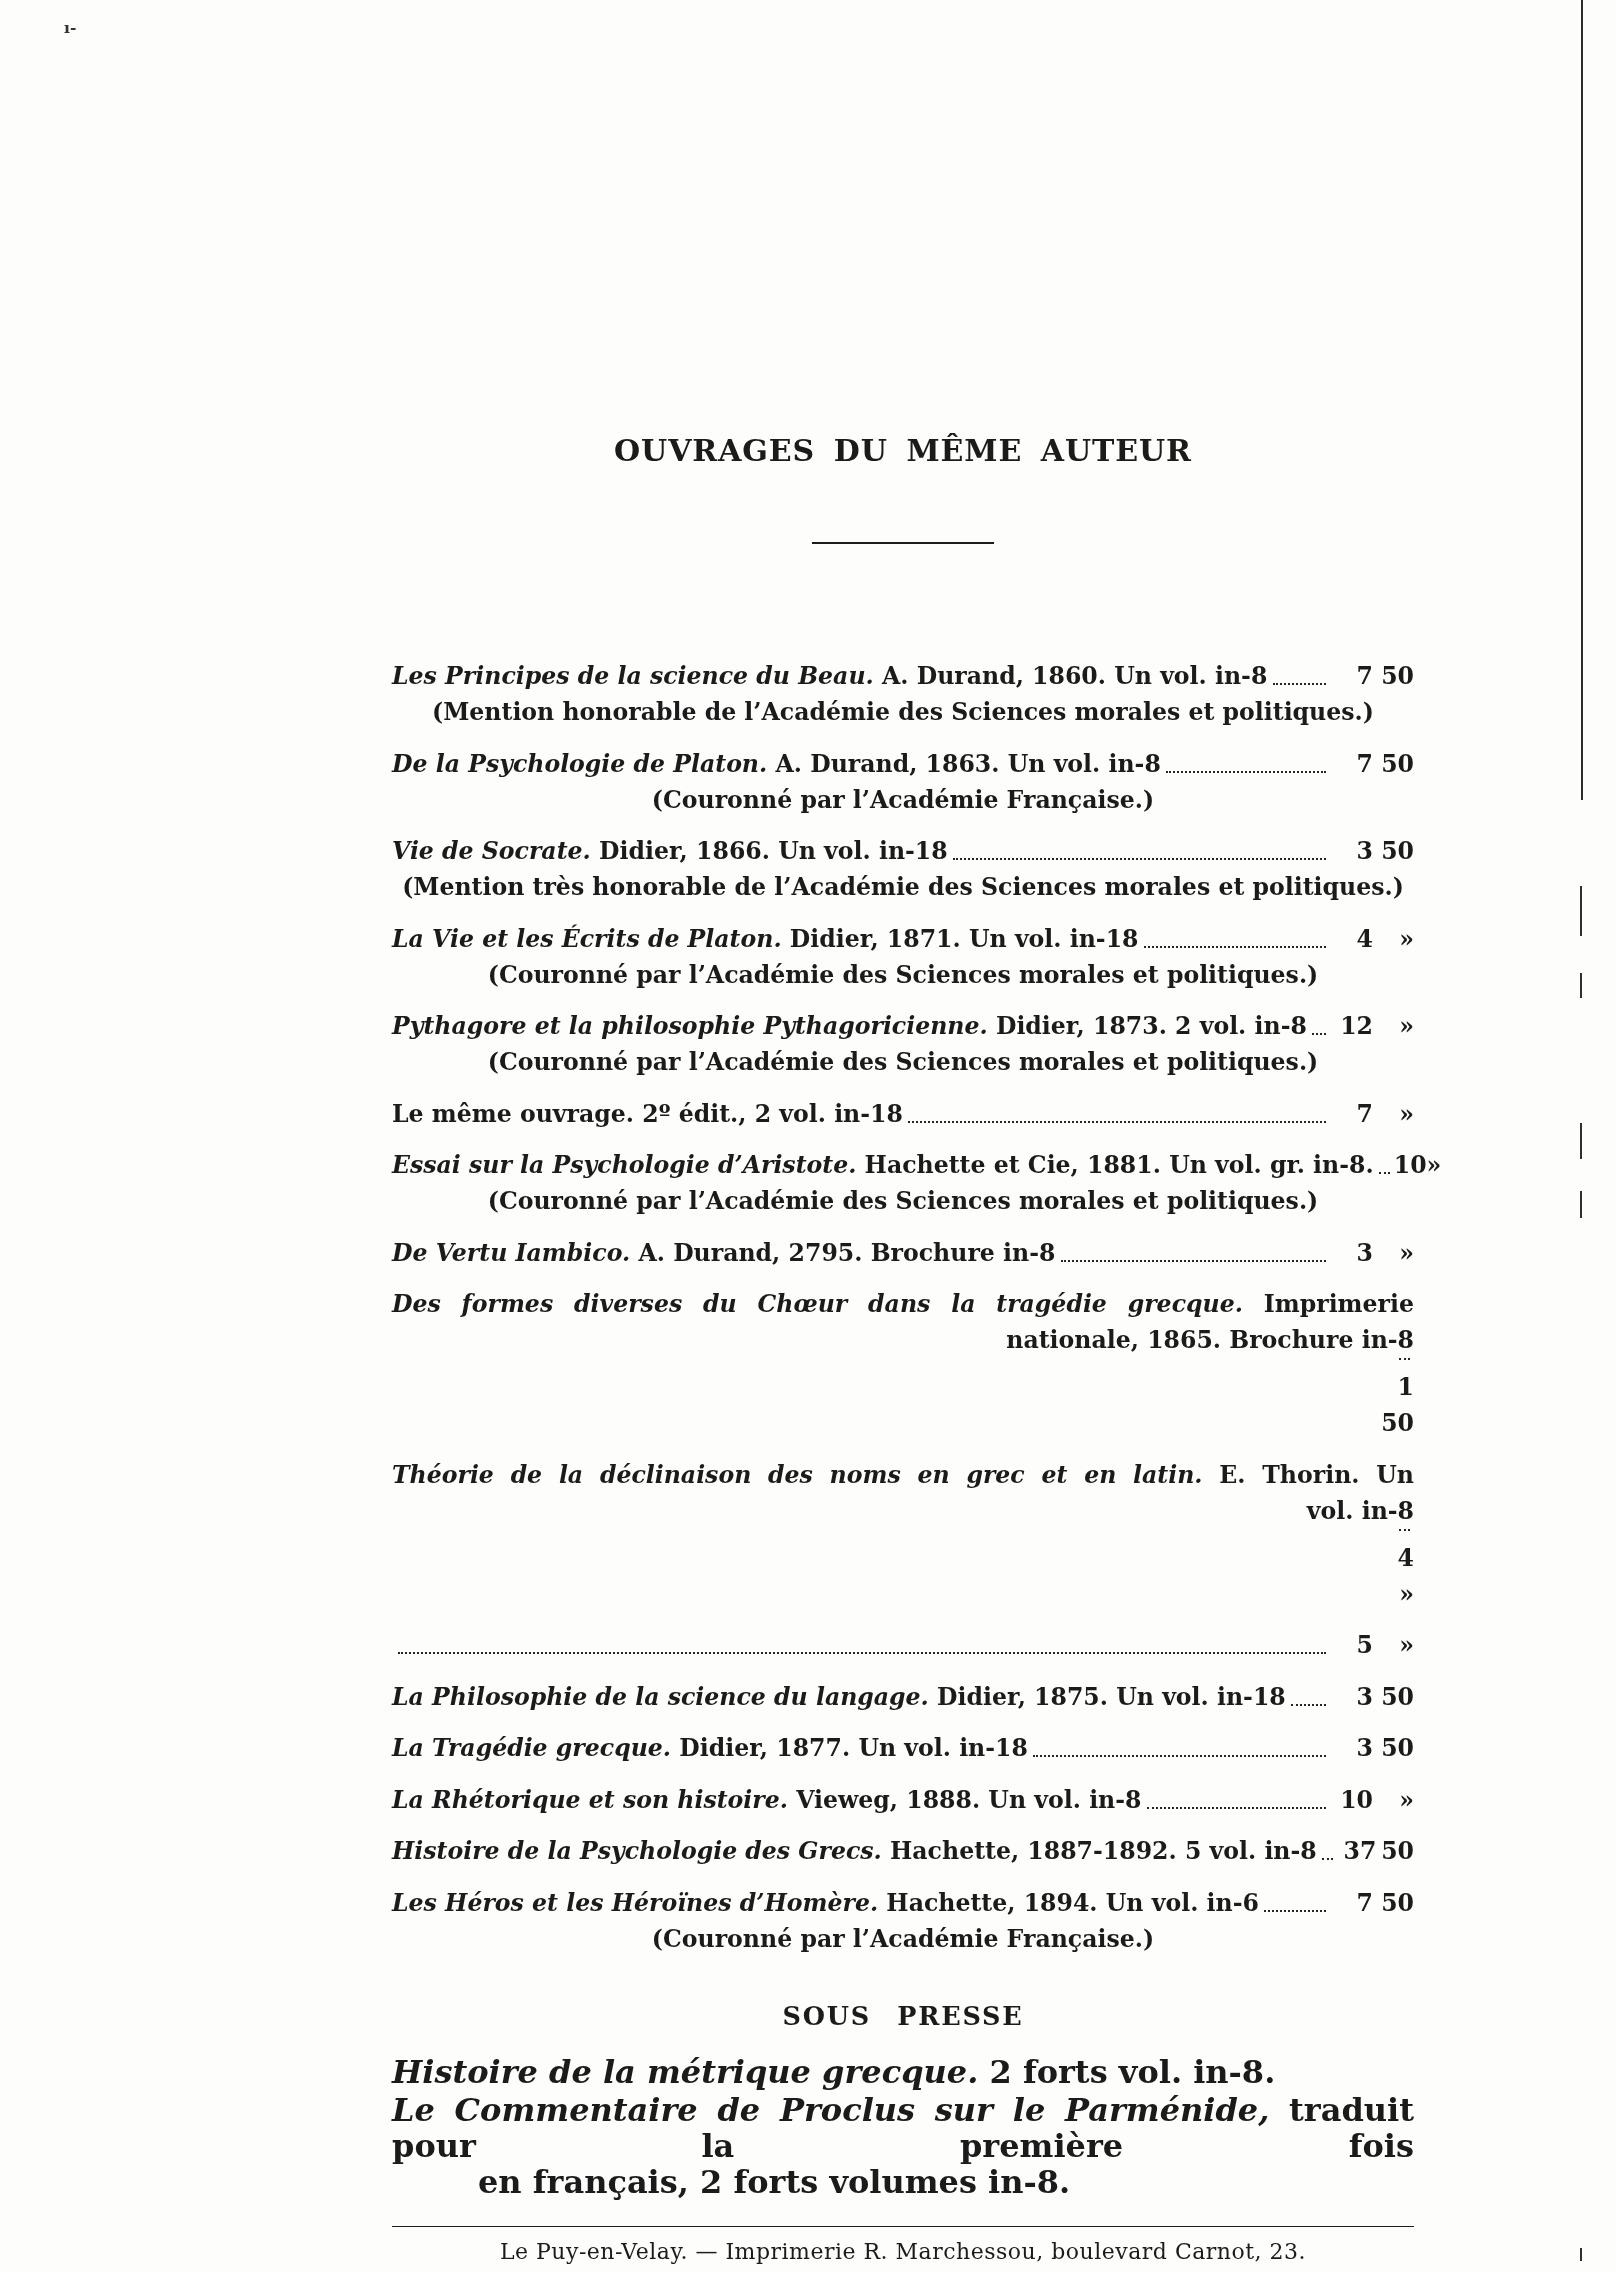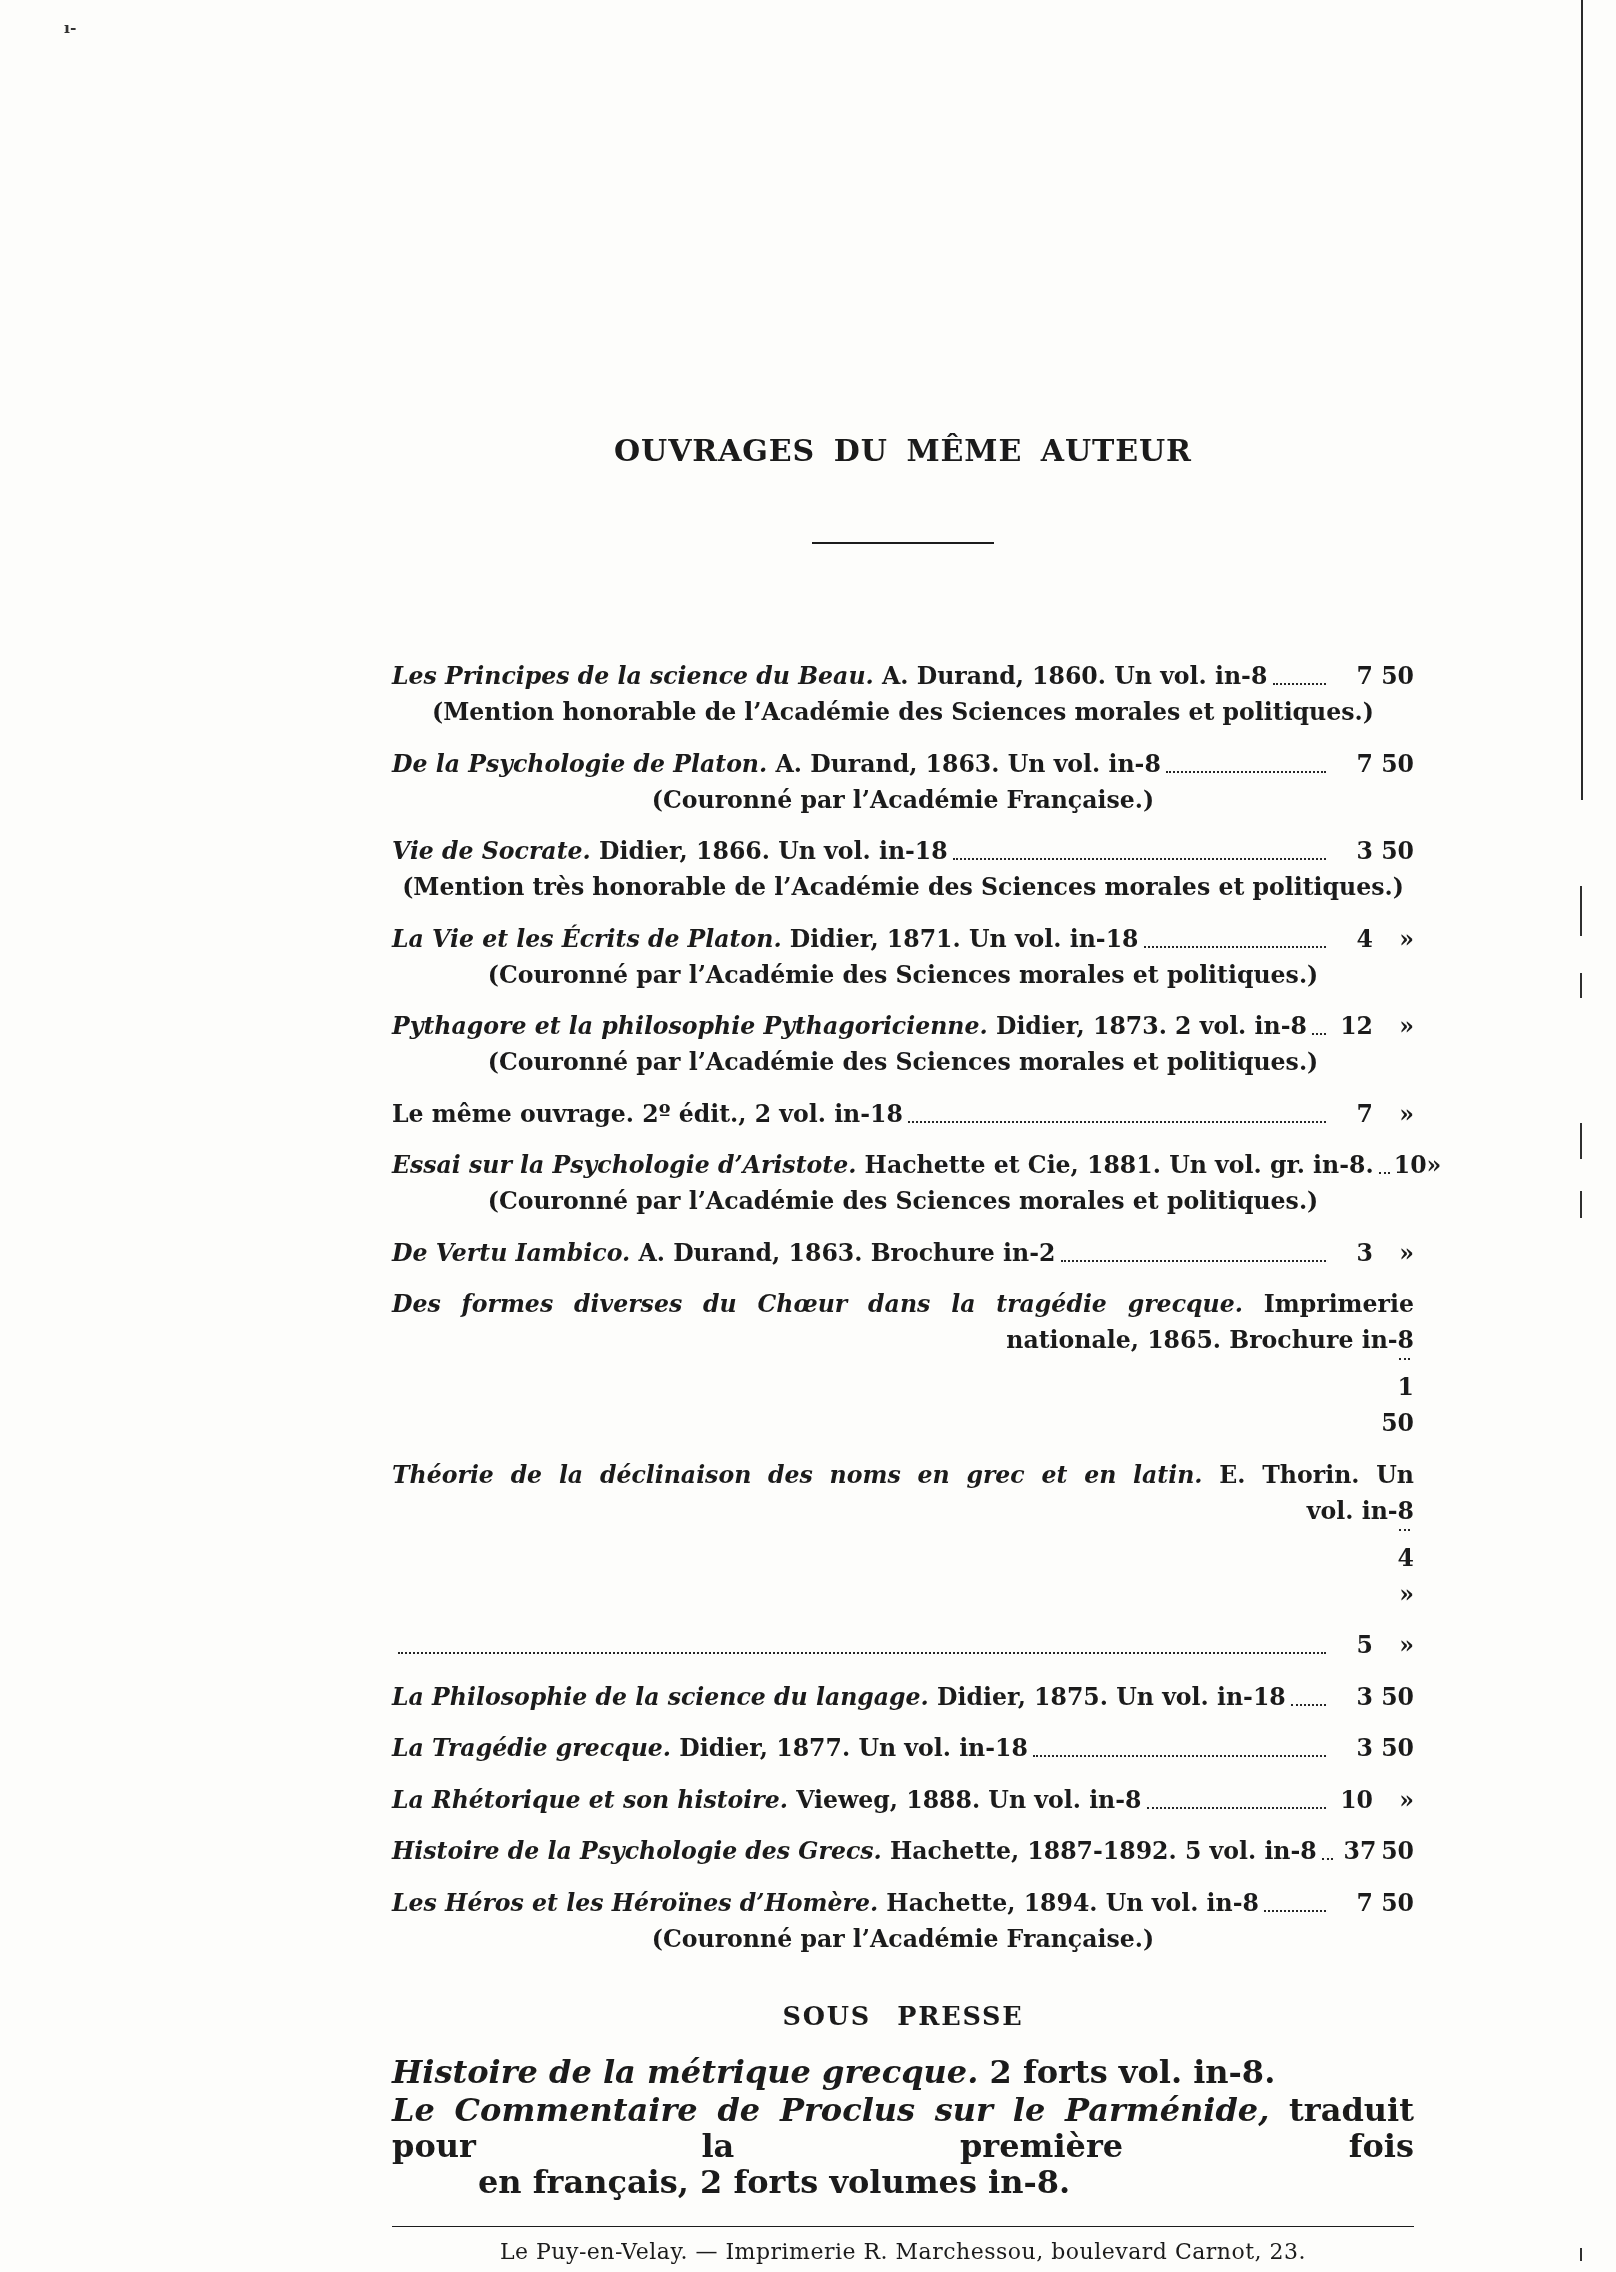--- a/index.html
+++ b/index.html
@@ -155,21 +155,21 @@
           <div class="entry-line priced">
             <span class="line-text"><span class="it">Essai sur la Psychologie d’Aristote.</span><span class="rm"> Hachette et Cie, 1881. Un vol. gr. in-8.</span></span>
             <span class="leader"></span>
             <span class="price-f">10</span>
             <span class="price-c">»</span>
           </div>
           <div class="note">(Couronné par l’Académie des Sciences morales et politiques.)</div>
         </div>
         <div class="entry">
           <div class="entry-line priced">
-            <span class="line-text"><span class="it">De Vertu Iambico.</span><span class="rm"> A. Durand, 1863. Brochure in-2</span></span>
+            <span class="line-text"><span class="it">De Vertu Iambico.</span><span class="rm"> A. Durand, 2795. Brochure in-8</span></span>
             <span class="leader"></span>
             <span class="price-f">3</span>
             <span class="price-c">»</span>
           </div>
         </div>
         <div class="entry">
           <div class="entry-line plain just"><span class="line-text"><span class="it">Des formes diverses du Chœur dans la tragédie grecque.</span><span class="rm"> Imprimerie</span></span></div>
           <div class="entry-line priced cont">
             <span class="line-text"><span class="rm">nationale, 1865. Brochure in-8</span></span>
             <span class="leader"></span>
@@ -220,21 +220,21 @@
         <div class="entry">
           <div class="entry-line priced">
             <span class="line-text"><span class="it">Histoire de la Psychologie des Grecs.</span><span class="rm"> Hachette, 1887-1892. 5 vol. in-8</span></span>
             <span class="leader"></span>
             <span class="price-f">37</span>
             <span class="price-c">50</span>
           </div>
         </div>
         <div class="entry">
           <div class="entry-line priced">
-            <span class="line-text"><span class="it">Les Héros et les Héroïnes d’Homère.</span><span class="rm"> Hachette, 1894. Un vol. in-8</span></span>
+            <span class="line-text"><span class="it">Les Héros et les Héroïnes d’Homère.</span><span class="rm"> Hachette, 1894. Un vol. in-6</span></span>
             <span class="leader"></span>
             <span class="price-f">7</span>
             <span class="price-c">50</span>
           </div>
           <div class="note">(Couronné par l’Académie Française.)</div>
         </div>
       </div>
 
     <h2 class="sp-heading">SOUS PRESSE</h2>
 

